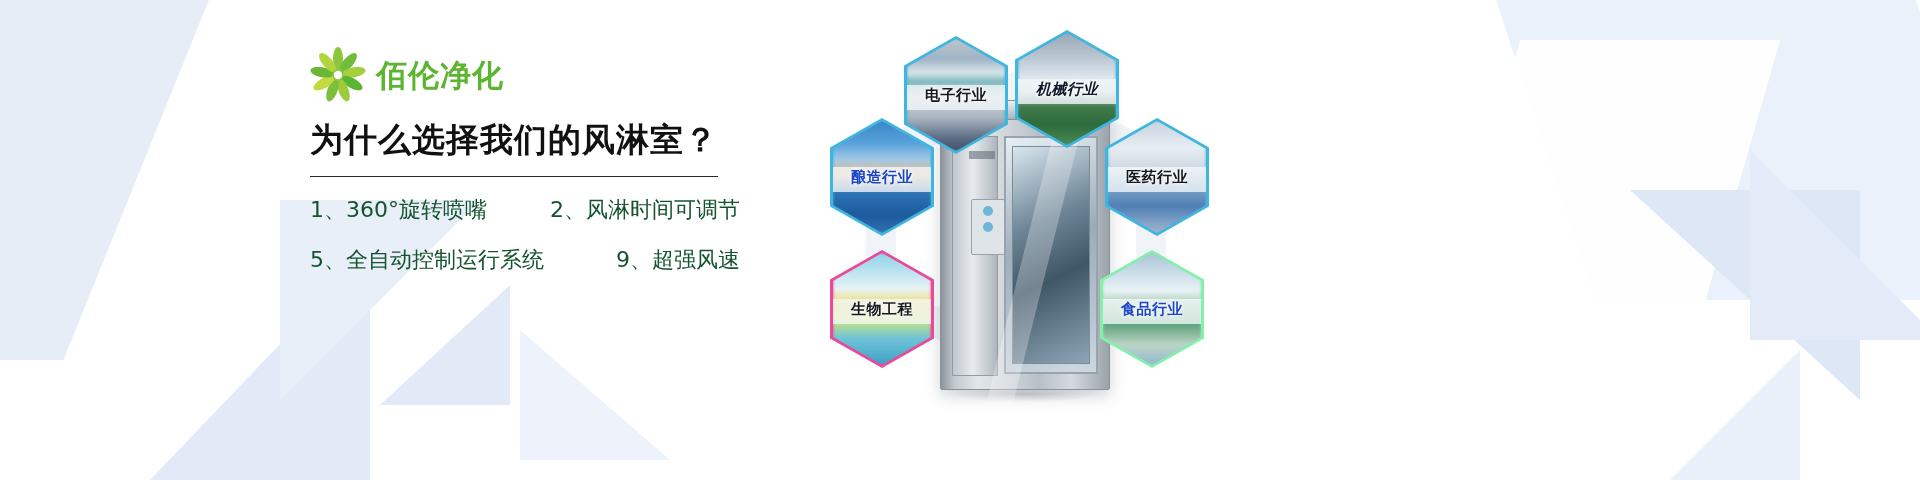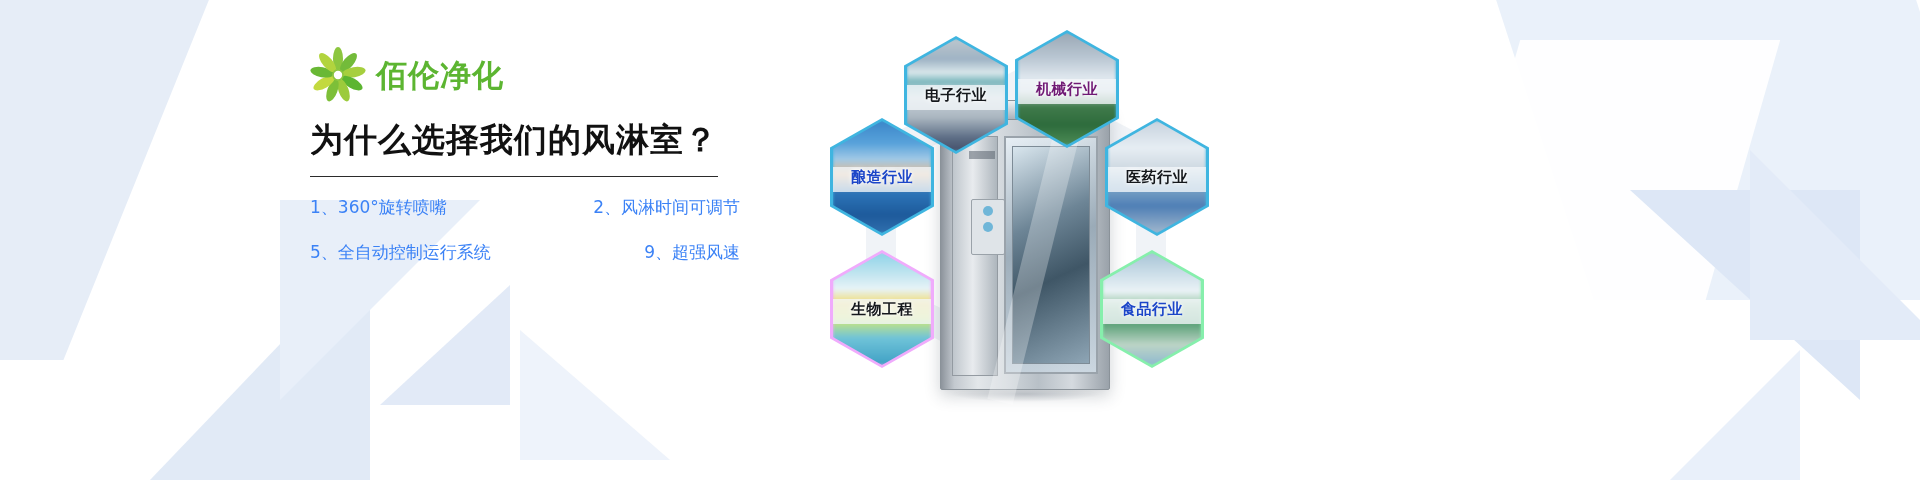--- a/index.html
+++ b/index.html
@@ -95,21 +95,21 @@
   }
 
   .divider{
     margin-top:16px;width:408px;height:1px;background:#2b2b2b;
   }
 
   .features{margin-top:22px;}
   .feat-row{display:flex;margin-bottom:28px;}
   .feat-row:last-child{margin-bottom:0;}
   .feat{
-    font-size:17px;color:#3b82f6;white-space:nowrap;line-height:1;
+    font-size:22px;color:#14532d;white-space:nowrap;line-height:1;
     font-family:"DejaVu Sans","Liberation Sans",sans-serif;
   }
   .feat.col1{width:224px;flex:0 0 224px;}
   .feat.col2{flex:1;text-align:right;}
 
   
   .hex-area{position:absolute;left:800px;top:0;width:560px;height:356px;}
 
   .hex{
     position:absolute;width:104px;height:118px;
@@ -311,40 +311,40 @@
         <div class="band"></div>
       </div>
       <span class="hex-label" style="color: rgb(21, 24, 28);">电子行业</span>
     </div>
 
     <div class="hex hex-mech label-blue" style="background: rgb(63, 181, 224);">
       <div class="hex-inner">
         <div class="photo ph-mech"></div>
         <div class="band"></div>
       </div>
-      <span class="hex-label" style="color: #701a75;">机械行业</span>
+      <span class="hex-label" style="color: #0f172a; font-style: italic;">机械行业</span>
     </div>
 
     <div class="hex hex-brew label-blue" style="background: rgb(63, 181, 224);">
       <div class="hex-inner">
         <div class="photo ph-brew"></div>
         <div class="band"></div>
       </div>
       <span class="hex-label" style="color: rgb(28, 70, 200);">酿造行业</span>
     </div>
 
     <div class="hex hex-med label-dark" style="background: rgb(63, 181, 224);">
       <div class="hex-inner">
         <div class="photo ph-med"></div>
         <div class="band"></div>
       </div>
       <span class="hex-label" style="color: rgb(21, 24, 28);">医药行业</span>
     </div>
 
-    <div class="hex hex-bio label-dark" style="background: #f0abfc;">
+    <div class="hex hex-bio label-dark" style="background: #ec4899;">
       <div class="hex-inner">
         <div class="photo ph-bio"></div>
         <div class="band"></div>
       </div>
       <span class="hex-label" style="color: rgb(21, 24, 28);">生物工程</span>
     </div>
 
     <div class="hex hex-food label-blue" style="background: #86efac;">
       <div class="hex-inner">
         <div class="photo ph-food"></div>

